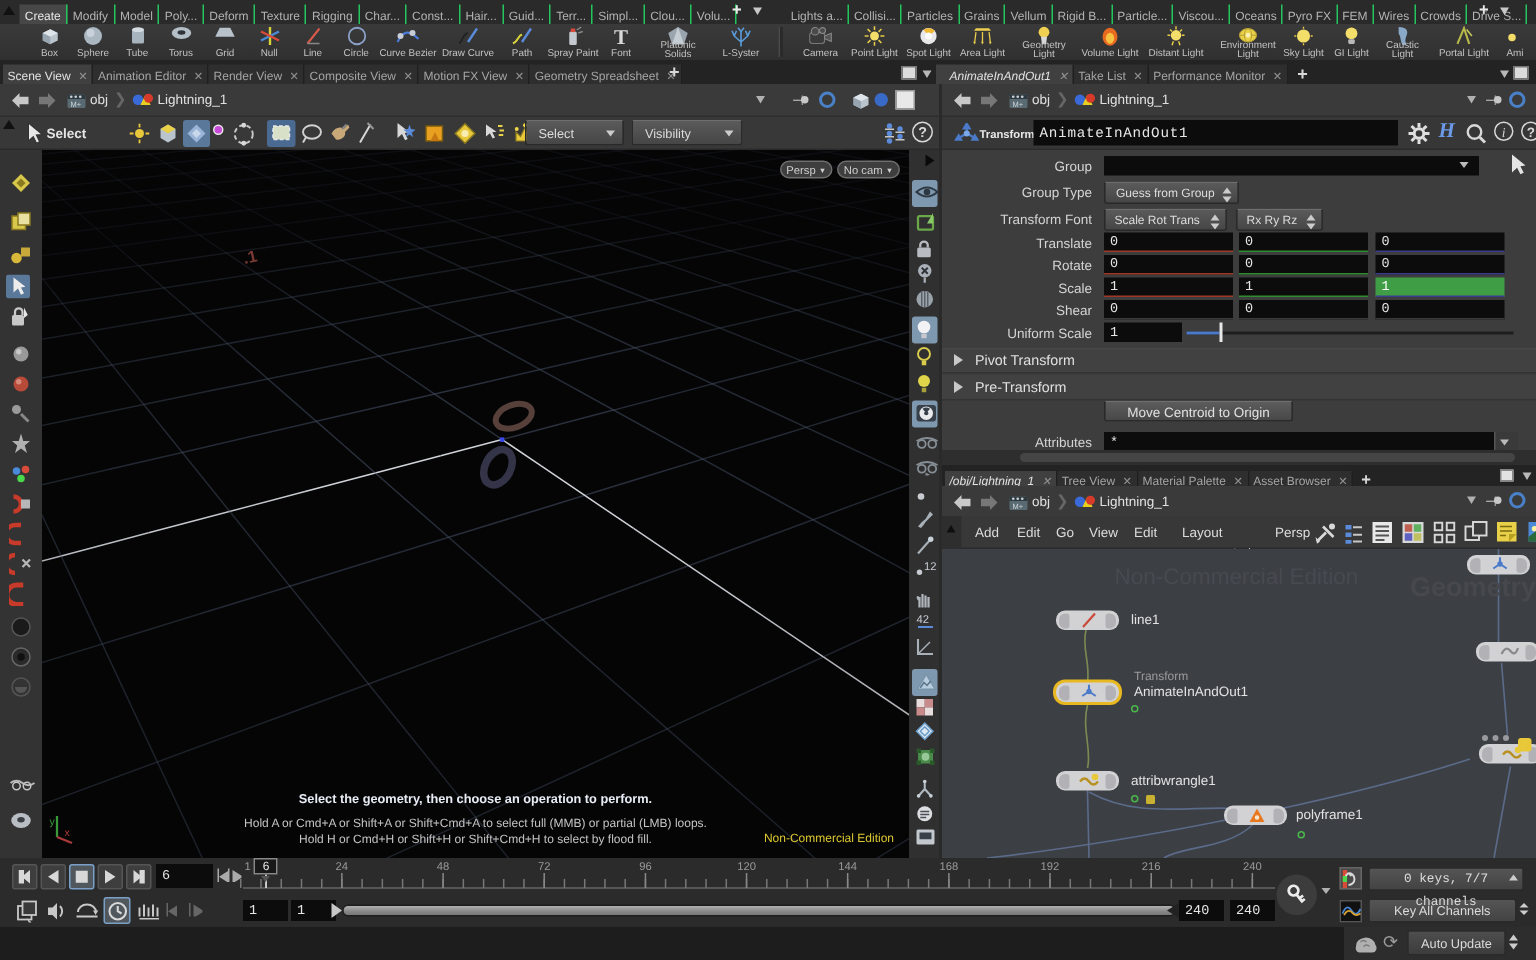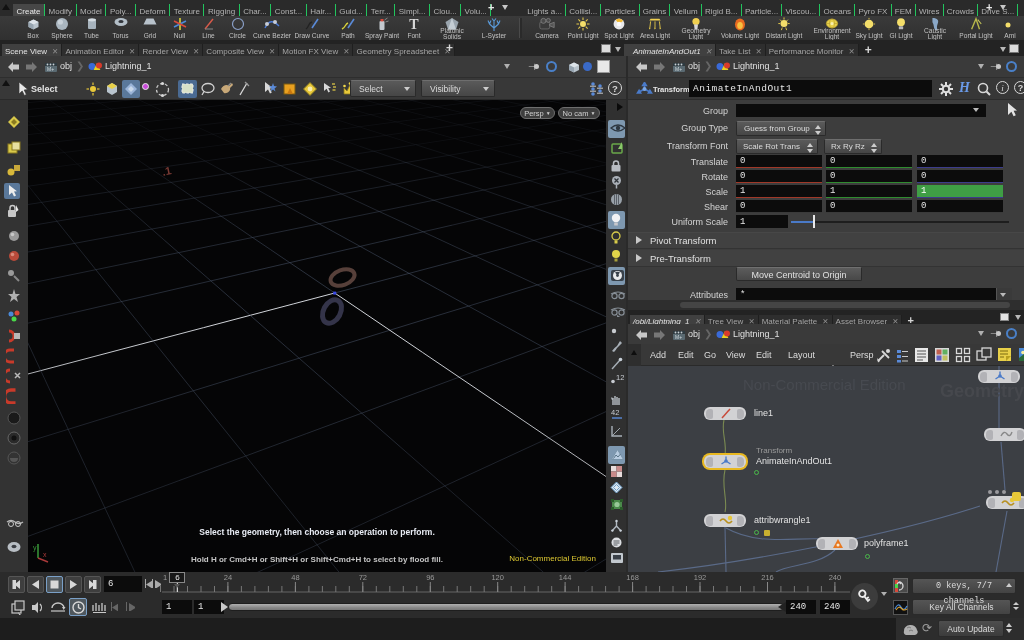--- a/index.html
+++ b/index.html
@@ -861,21 +861,22 @@
 <line x1="-32.7" y1="173.3" x2="-17.4" y2="206.0" stroke="#4e5a70" stroke-opacity="0.33"></line>
 <line x1="-17.4" y1="206.0" x2="57.1" y2="365.6" stroke="#4e5a70" stroke-opacity="0.36"></line>
 <line x1="57.1" y1="365.6" x2="100.4" y2="458.2" stroke="#4e5a70" stroke-opacity="0.33"></line>
 <line x1="100.4" y1="458.2" x2="128.7" y2="518.8" stroke="#4e5a70" stroke-opacity="0.31"></line>
 <line x1="128.7" y1="518.8" x2="163.5" y2="593.2" stroke="#4e5a70" stroke-opacity="0.28"></line>
 <line x1="-89.0" y1="535.9" x2="-78.8" y2="614.5" stroke="#4e5a70" stroke-opacity="0.25"></line>
       </svg>
   <div class="abs" style="left:492px;top:7px;width:35px;height:12px;background:#3e3e3e;border:1px solid #6e6e6e;border-radius:6px;color:#cfcfcf;font-size:7.5px;line-height:11px;text-align:center;">Persp <span style="font-size:5px;vertical-align:1px;">▼</span></div>
   <div class="abs" style="left:530px;top:7px;width:42px;height:12px;background:#3e3e3e;border:1px solid #6e6e6e;border-radius:6px;color:#cfcfcf;font-size:7.5px;line-height:11px;text-align:center;">No cam <span style="font-size:5px;vertical-align:1px;">▼</span></div>
   <div class="abs" style="left:0;top:427px;width:578px;text-align:center;color:#e8ecf4;font-size:8.5px;font-weight:bold;">Select the geometry, then choose an operation to perform.</div>
-  <div class="abs" style="left:0;top:455px;width:578px;text-align:center;color:#c4c4c4;font-size:8px;font-weight:bold;">Hold H or Cmd+H or Shift+H or Shift+Cmd+H to select by flood fill.</div>
+  <div class="abs" style="left:0;top:444px;width:578px;text-align:center;color:#c4c4c4;font-size:8px;">Hold A or Cmd+A or Shift+A or Shift+Cmd+A to select full (MMB) or partial (LMB) loops.</div>
+  <div class="abs" style="left:0;top:455px;width:578px;text-align:center;color:#c4c4c4;font-size:8px;">Hold H or Cmd+H or Shift+H or Shift+Cmd+H to select by flood fill.</div>
   <div class="abs" style="right:10px;top:454px;color:#ddc832;font-size:8px;">Non-Commercial Edition</div>
   <svg class="abs" style="left:0;top:0;" width="578" height="472">
    <ellipse cx="314.5" cy="177.5" rx="12.5" ry="7.5" fill="none" stroke="#57403a" stroke-width="4" transform="rotate(-20 314.5 177.5)"></ellipse>
    <ellipse cx="304" cy="211.5" rx="8.5" ry="12.5" fill="none" stroke="#343449" stroke-width="5" transform="rotate(28 304 211.5)"></ellipse>
    <rect x="305.2" y="191.6" width="3" height="3" fill="#3a4ae8"></rect>
    <text x="135" y="76" fill="#7a3a34" font-size="11" font-weight="bold" transform="rotate(-12 135 76)">.1</text>
   </svg>
   <svg class="abs" style="left:2px;top:440px;" width="22" height="24">
         <line x1="8" y1="18" x2="8" y2="4" stroke="#3a9a3a" stroke-width="1.5"></line>
         <line x1="8" y1="18" x2="18" y2="22" stroke="#aa3a3a" stroke-width="1.5"></line>

